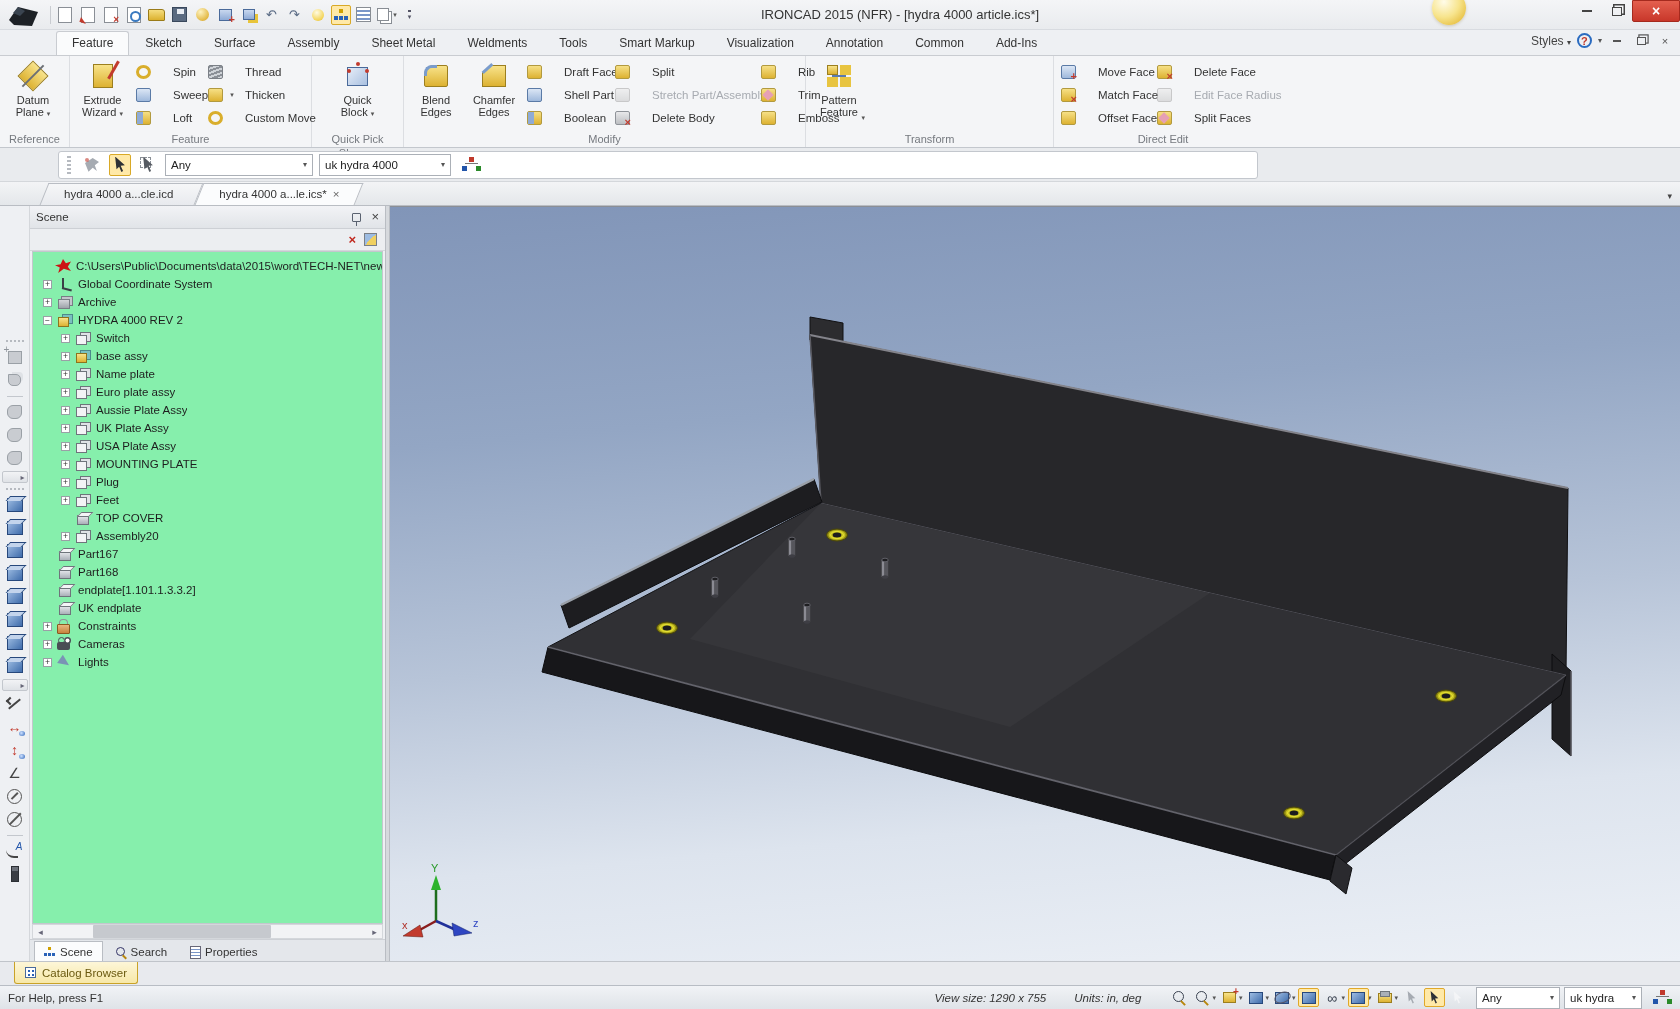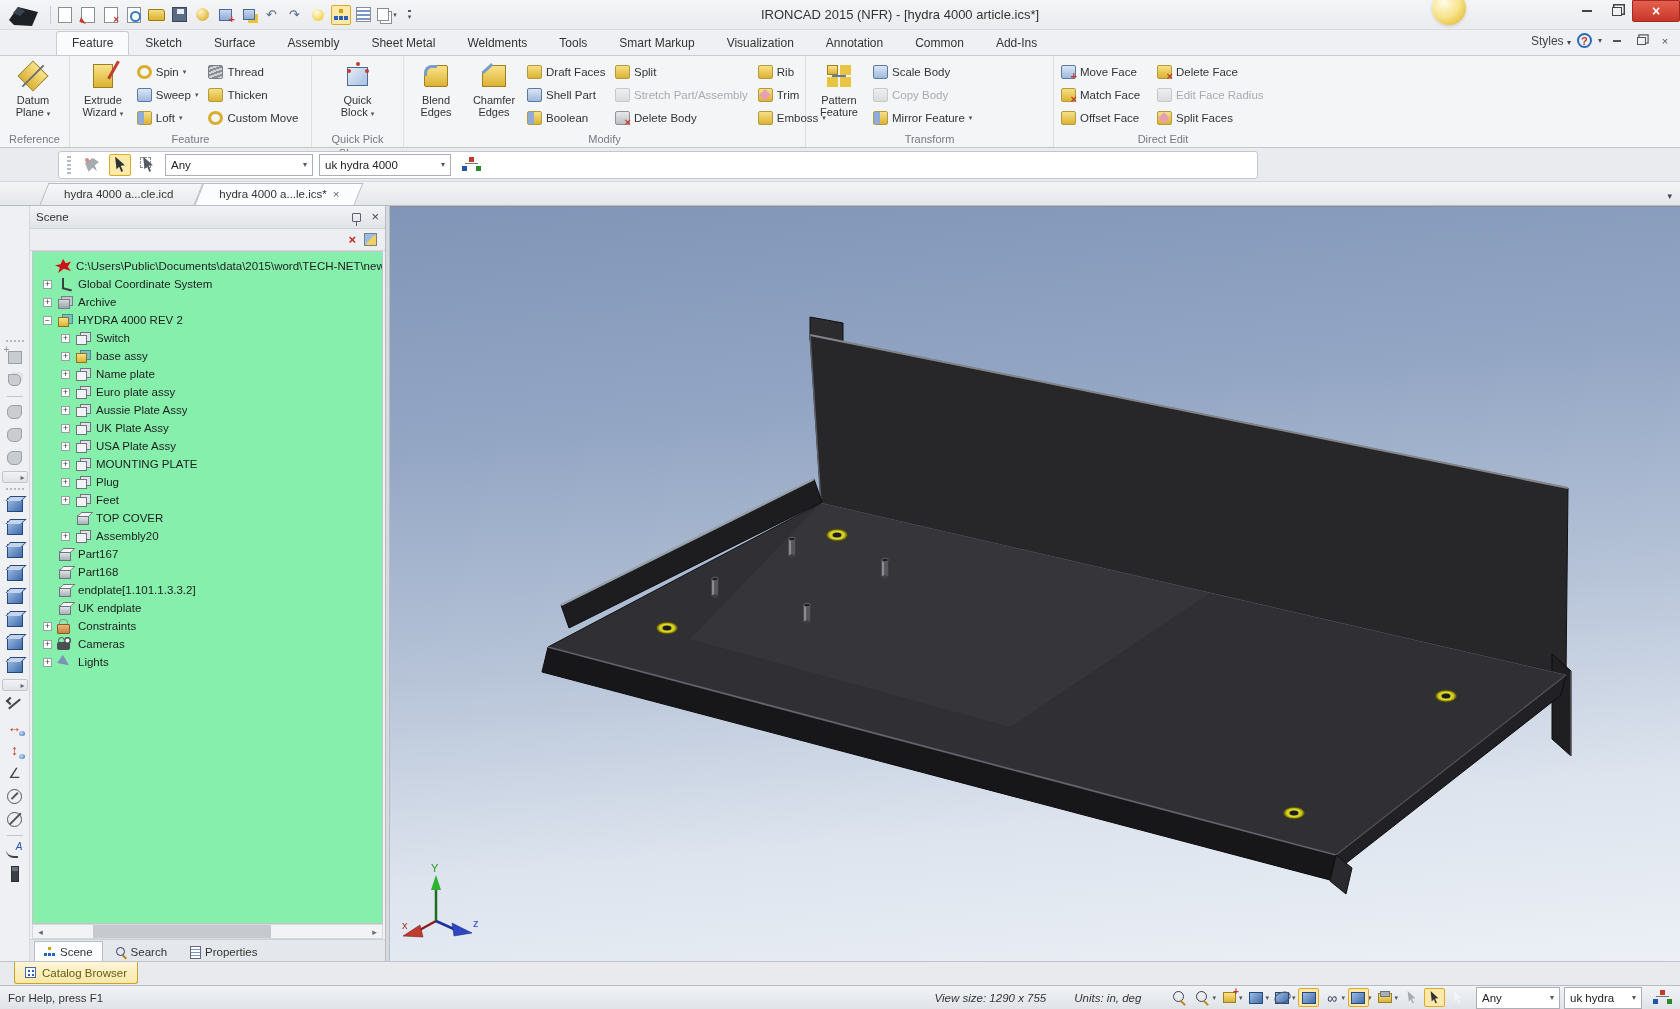--- a/index.html
+++ b/index.html
@@ -57,21 +57,21 @@
   
   .ribbon{height:92px;background:#f4f5f7;display:flex;border-bottom:1px solid #c3c7cd;}
   .rgroup{display:flex;flex-direction:column;border-right:1px solid #dcdee2;padding:2px 3px 0;}
   .rg-content{flex:1;display:flex;align-items:stretch;}
   .rg-label{height:15px;text-align:center;color:#75797f;font-size:11px;line-height:14px;}
   .bigbtn{width:60px;display:flex;flex-direction:column;align-items:center;padding-top:2px;border-radius:3px;}
   .bicon{width:32px;height:32px;margin-bottom:2px;position:relative;display:flex;align-items:center;justify-content:center;}
   .blabel{font-size:11px;line-height:12px;text-align:center;width:58px;color:#333;}
   .blabel .bcaret{font-size:7px;color:#555;}
   .scol{display:flex;flex-direction:column;justify-content:space-evenly;padding:1px 2px;}
-  .sbtn{display:flex;align-items:center;gap:4px;height:21px;font-size:11.5px;color:#333;padding:0 4px 0 2px;border-radius:2px;white-space:nowrap;}
+  .sbtn{display:flex;align-items:center;gap:22px;height:21px;font-size:11.5px;color:#333;padding:0 4px 0 2px;border-radius:2px;white-space:nowrap;}
   .sbtn .scaret{font-size:7px;color:#555;}
   .sbtn.disabled{color:#a7abb1;text-align:center;}
   .sbtn.disabled .si{filter:grayscale(1);opacity:.45;}
   
   .si{width:15px;height:14px;border:1px solid #b29a3f;background:linear-gradient(#f6e086,#ddb232);border-radius:2px;position:relative;flex:none;}
   .si.blue{background:linear-gradient(#dbe6f5,#9fb9dc);border-color:#5a7aa6;}
   .si.gray{background:linear-gradient(#e8e8ea,#bcbec2);border-color:#8f9399;}
   .si.ring{border-radius:50%;background:#f4f5f7;border:3.5px solid #d9ae2c;}
   .si.redx::after{content:"×";position:absolute;right:-2px;bottom:-4px;color:#c23b2e;font-weight:bold;font-size:11px;}
   .si.plus::after{content:"+";position:absolute;right:-2px;bottom:-4px;color:#c23b2e;font-weight:bold;font-size:11px;}
@@ -493,35 +493,20 @@
     </div>
     <div class="rg-label">Modify</div>
   </div>
 
   <div class="rgroup" style="width:248px">
     <div class="rg-content">
       <div class="bigbtn">
         <span class="bicon bi-pattern"></span>
         <span class="blabel"><i>Pattern Feature</i></span>
       </div>
-      <div class="scol" style="width:140px">
-        <div class="sbtn">
-            <span class="si blue"></span>
-            <i>Scale Body</i>
-          </div>
-        <div class="sbtn disabled">
-            <span class="si gray"></span>
-            <i>Copy Body</i>
-          </div>
-        <div class="sbtn">
-            <span class="si halfblue"></span>
-            <i>Mirror Feature</i>
-            <b class="scaret">▾</b>
-          </div>
-      </div>
     </div>
     <div class="rg-label">Transform</div>
   </div>
 
   <div class="rgroup" style="width:218px;border-right:none">
     <div class="rg-content">
       <div class="scol" style="width:96px">
         <div class="sbtn">
             <span class="si blue plus"></span>
             <i>Move Face</i>

